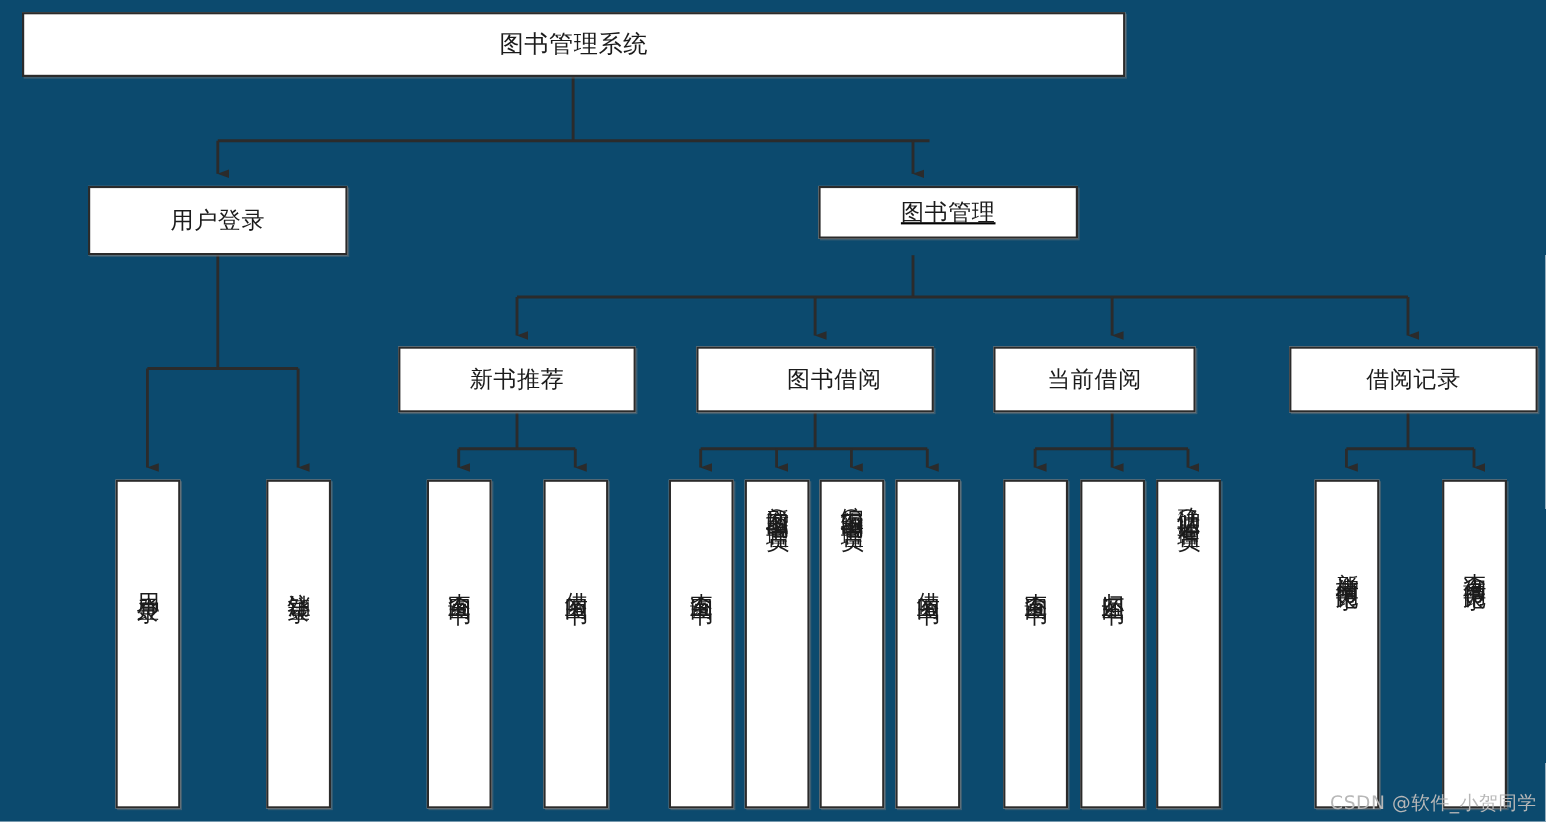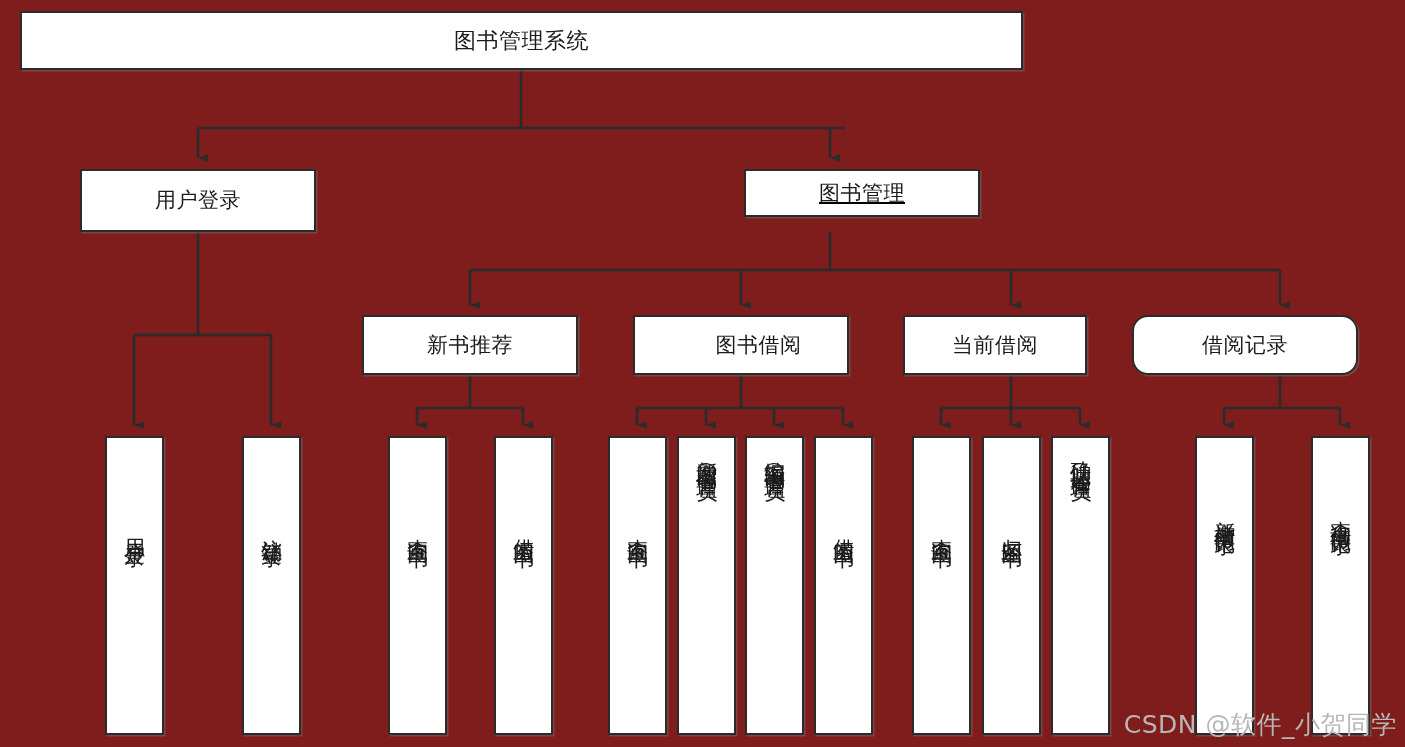--- a/index.html
+++ b/index.html
@@ -8,21 +8,21 @@
     padding: 0;
     background: #ffffff;
   }
   body {
     font-family: "DejaVu Sans", "Liberation Sans", sans-serif;
   }
   #diagram-root {
     position: relative;
     width: 1405px;
     height: 747px;
-    background: #7f1d1d;
+    background: #0c4a6e;
     overflow: hidden;
   }
   #edges-layer {
     position: absolute;
     left: 0;
     top: 0;
     width: 1405px;
     height: 747px;
     pointer-events: none;
   }
@@ -71,21 +71,21 @@
   .node.v.mid .node-label {
     padding-top: 60px;
   }
   .node.v.low .node-label {
     padding-top: 78px;
   }
   #watermark {
     position: absolute;
     right: 8px;
     bottom: 6px;
-    font-size: 25px;
+    font-size: 17px;
     color: #b7b7b7;
     white-space: nowrap;
     letter-spacing: 0.5px;
   }
 </style>
 </head>
 <body>
 
 <div id="diagram-root">
 
@@ -152,21 +152,21 @@
 
   <div class="node h" style="left:362px; top:315px; width:216px; height:60px;">
     <span class="node-label">新书推荐</span>
   </div>
   <div class="node h" style="left:633px; top:315px; width:216px; height:60px;padding-left:35px;">
     <span class="node-label">图书借阅</span>
   </div>
   <div class="node h" style="left:903px; top:315px; width:184px; height:60px;">
     <span class="node-label">当前借阅</span>
   </div>
-  <div class="node h" style="left:1132px; top:315px; width:226px; height:60px;border-radius:16px;">
+  <div class="node h" style="left:1172px; top:315px; width:226px; height:60px;">
     <span class="node-label">借阅记录</span>
   </div>
 
   <div class="node v low" style="left:105px; top:436px; width:59px; height:299px;">
     <span class="node-label">用户登录</span>
   </div>
   <div class="node v low" style="left:242px; top:436px; width:59px; height:299px;">
     <span class="node-label">注销登录</span>
   </div>
 

